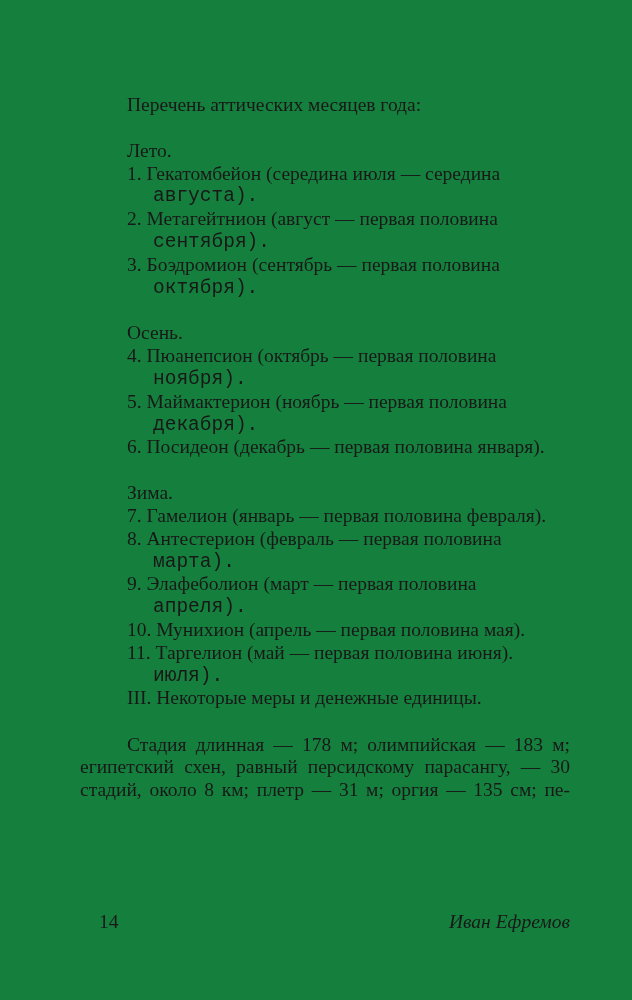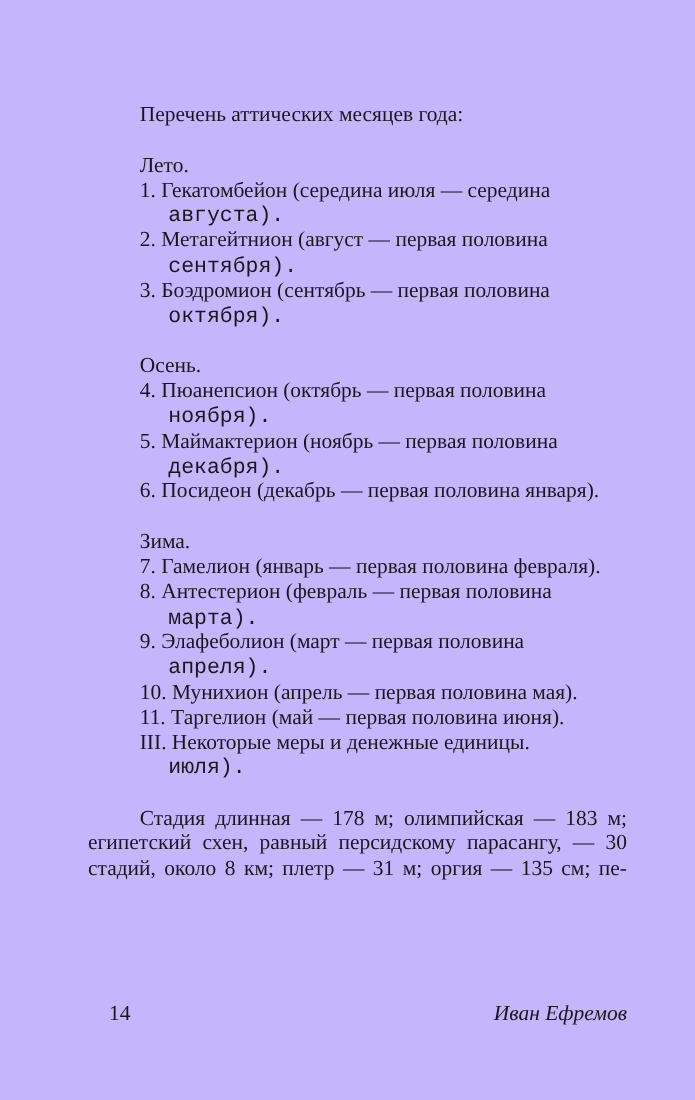--- a/index.html
+++ b/index.html
@@ -9,21 +9,21 @@
   }
   body {
     width: 632px;
     height: 1000px;
     overflow: hidden;
   }
   .page {
     position: relative;
     width: 632px;
     height: 1000px;
-    background: #c4b5fd;
+    background: #15803d;
     font-family: "Liberation Serif", "DejaVu Serif", serif;
     font-size: 19.5px;
     line-height: 22.8px;
     color: #181818;
   }
   .content {
     position: absolute;
     left: 80px;
     top: 94px;
     width: 490px;
@@ -83,22 +83,22 @@
       <p class="ln ind">7. Гамелион (январь — первая половина февраля).</p>
       <p class="ln ind">8. Антестерион (февраль — первая половина</p>
       <p class="ln cont">марта).</p>
       <p class="ln ind">9. Элафеболион (март — первая половина</p>
       <p class="ln cont">апреля).</p>
     </section>
 
     <section>
       <p class="ln ind">10. Мунихион (апрель — первая половина мая).</p>
       <p class="ln ind">11. Таргелион (май — первая половина июня).</p>
+      <p class="ln cont">июля).</p>
       <p class="ln ind">III. Некоторые меры и денежные единицы.</p>
-      <p class="ln cont">июля).</p>
     </section>
 
     <section>
       <p class="ln ind just pgap">Стадия длинная — 178 м; олимпийская — 183 м;</p>
       <p class="ln just">египетский схен, равный персидскому парасангу, — 30</p>
       <p class="ln just">стадий, около 8 км; плетр — 31 м; оргия — 135 см; пе-</p>
     </section>
 
   </div>
 

